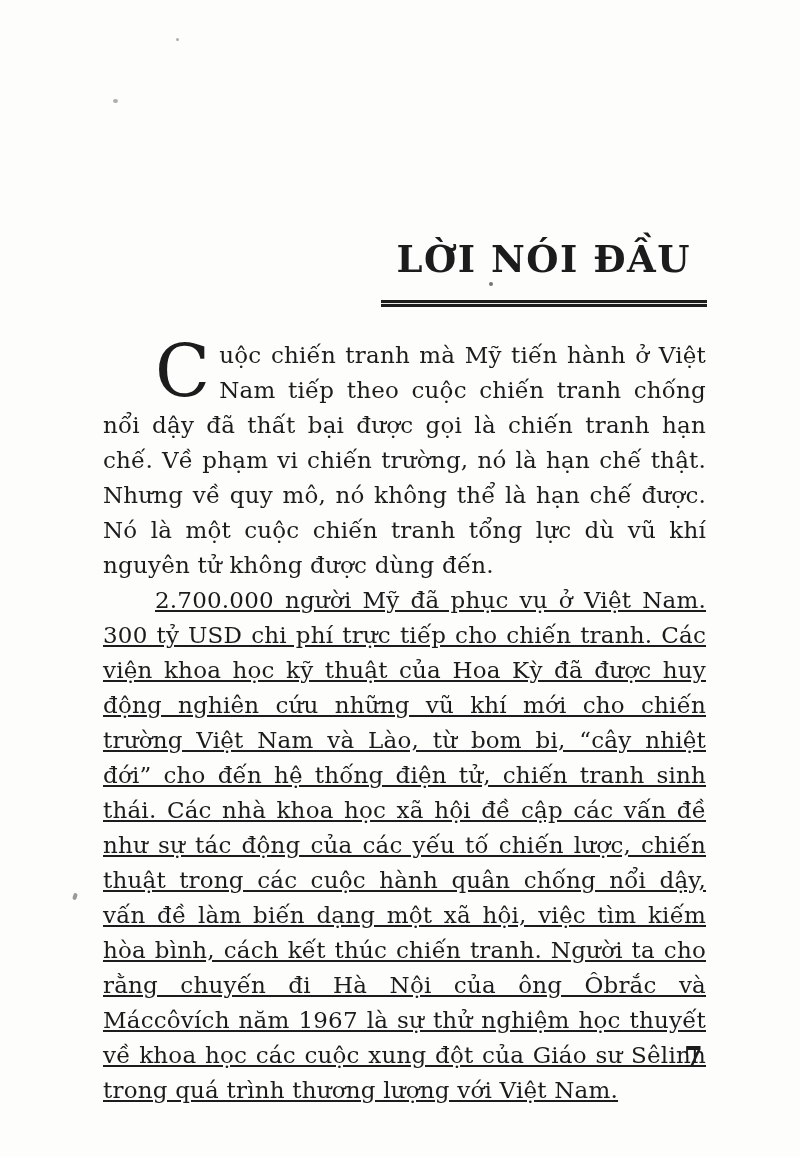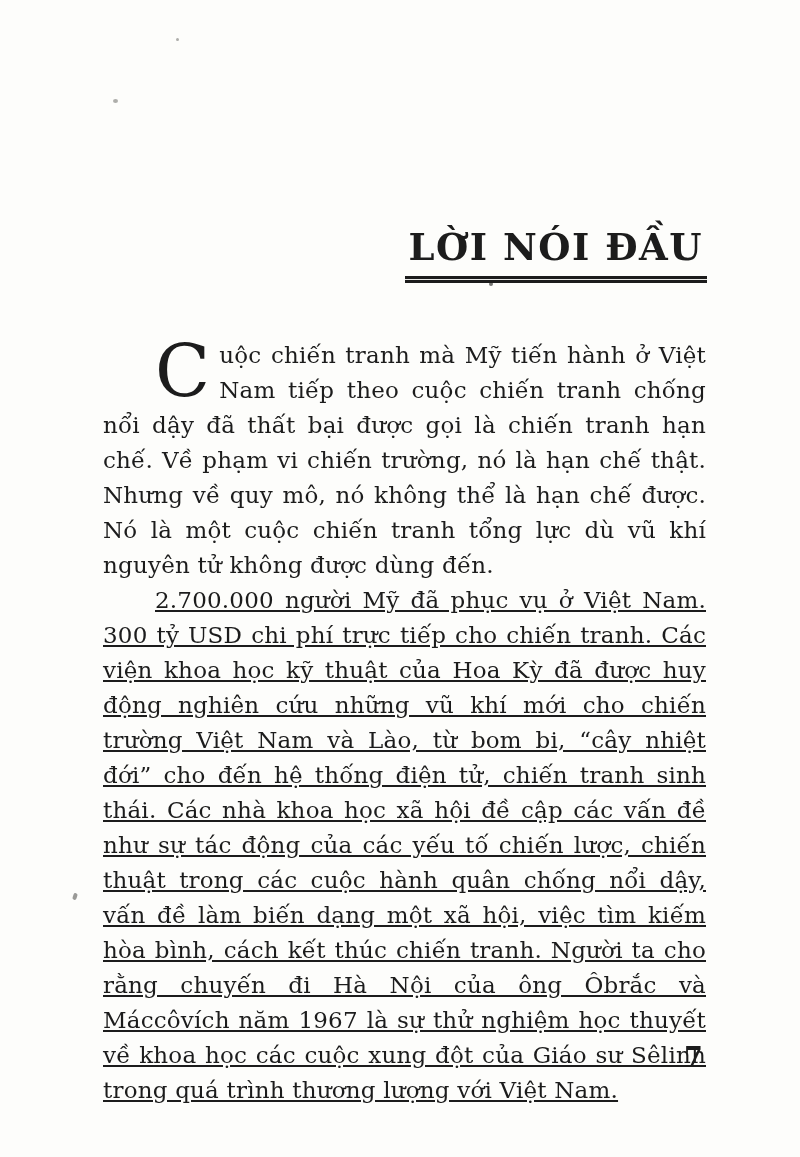--- a/index.html
+++ b/index.html
@@ -18,21 +18,21 @@
 
   
   .title-block {
     position: absolute;
     top: 222px;
     right: 93px;
     text-align: right;
   }
   .title {
     display: inline-block;
-    margin: 4px;
+    margin: 16px;
     font-size: 37px;
     font-weight: 700;
     letter-spacing: 1.5px;
     line-height: 1.15;
     white-space: nowrap;
   }
   .title-rule {
     height: 7px;
     margin-top: 3px;
     background: linear-gradient(to bottom,

